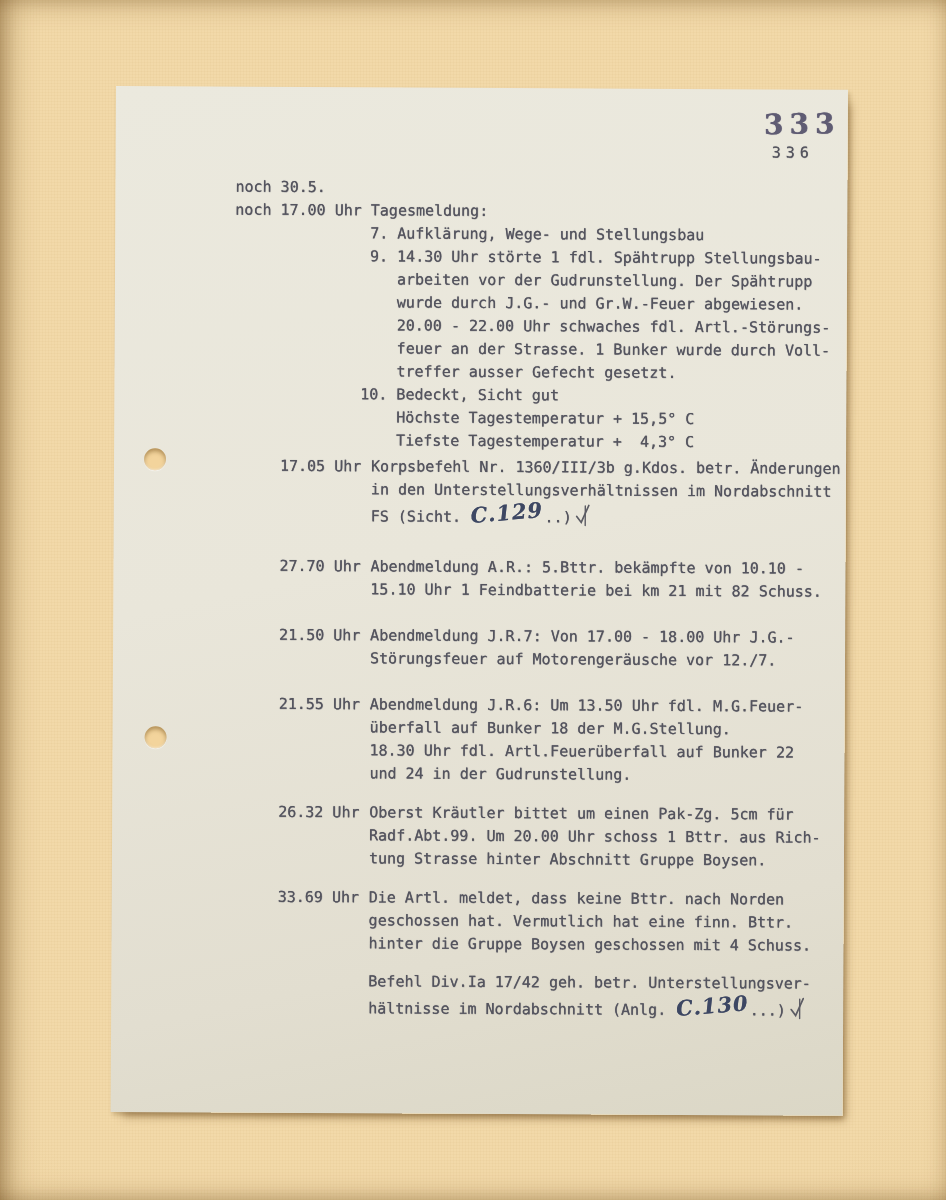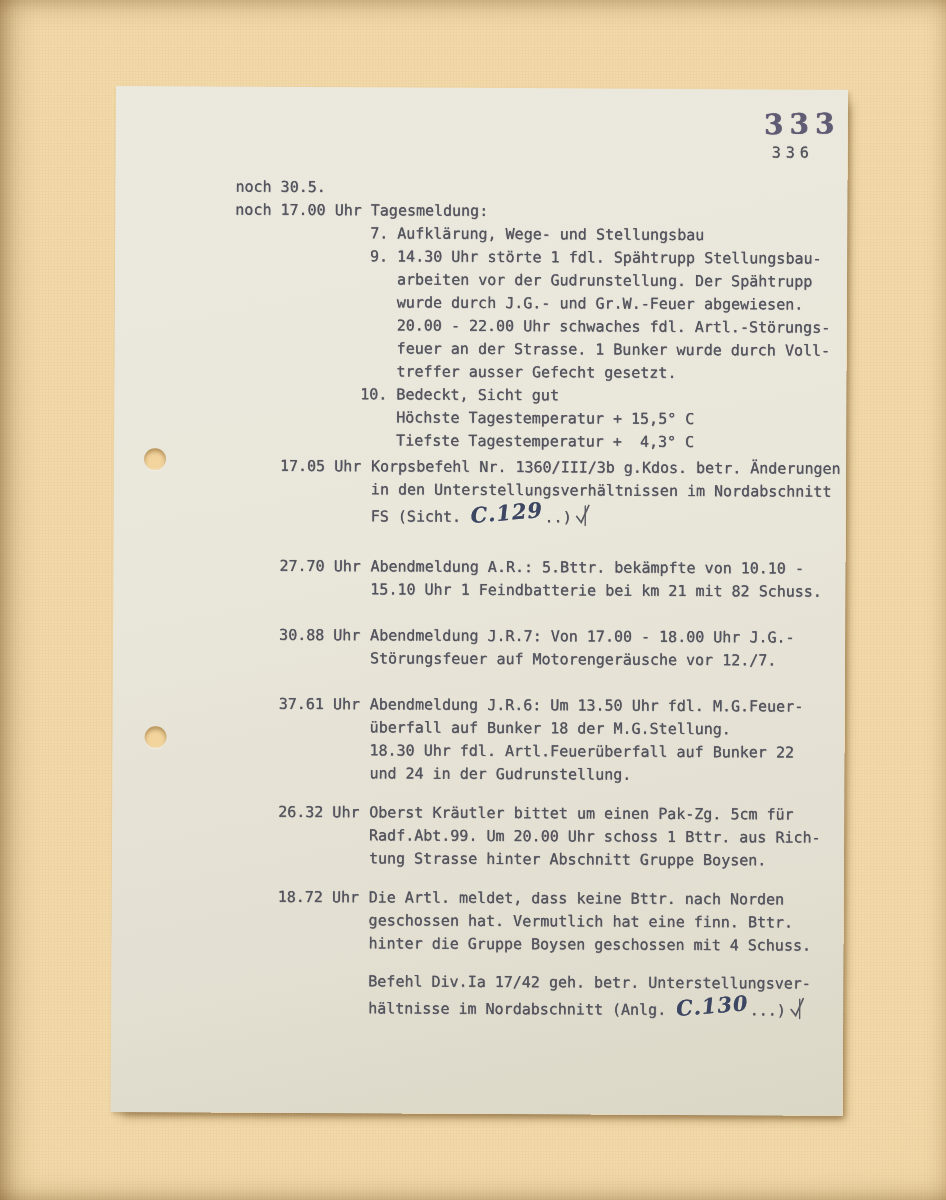--- a/index.html
+++ b/index.html
@@ -145,39 +145,39 @@
               <path d="M2 14 L6.5 20 L14 3" fill="none" stroke="#5c5c64" stroke-width="1.7" stroke-linecap="round"></path>
               <path d="M10.5 3.5 L10.5 23" fill="none" stroke="#5c5c64" stroke-width="1.4" stroke-linecap="round"></path>
             </svg></span></div>
       </div>
       <div class="entry">
         <span class="time">27.70 Uhr</span>
         <div class="line">Abendmeldung A.R.: 5.Bttr. bekämpfte von 10.10 -</div>
         <div class="line">15.10 Uhr 1 Feindbatterie bei km 21 mit 82 Schuss.</div>
       </div>
       <div class="entry">
-        <span class="time">30.88 Uhr</span>
+        <span class="time">21.50 Uhr</span>
         <div class="line">Abendmeldung J.R.7: Von 17.00 - 18.00 Uhr J.G.-</div>
         <div class="line">Störungsfeuer auf Motorengeräusche vor 12./7.</div>
       </div>
       <div class="entry">
-        <span class="time">37.61 Uhr</span>
+        <span class="time">21.55 Uhr</span>
         <div class="line">Abendmeldung J.R.6: Um 13.50 Uhr fdl. M.G.Feuer-</div>
         <div class="line">überfall auf Bunker 18 der M.G.Stellung.</div>
         <div class="line">18.30 Uhr fdl. Artl.Feuerüberfall auf Bunker 22</div>
         <div class="line">und 24 in der Gudrunstellung.</div>
       </div>
       <div class="entry">
         <span class="time">26.32 Uhr</span>
         <div class="line">Oberst Kräutler bittet um einen Pak-Zg. 5cm für</div>
         <div class="line">Radf.Abt.99. Um 20.00 Uhr schoss 1 Bttr. aus Rich-</div>
         <div class="line">tung Strasse hinter Abschnitt Gruppe Boysen.</div>
       </div>
       <div class="entry">
-        <span class="time">18.72 Uhr</span>
+        <span class="time">33.69 Uhr</span>
         <div class="line">Die Artl. meldet, dass keine Bttr. nach Norden</div>
         <div class="line">geschossen hat. Vermutlich hat eine finn. Bttr.</div>
         <div class="line">hinter die Gruppe Boysen geschossen mit 4 Schuss.</div>
       </div>
       <div class="entry">
         <span class="time"></span>
         <div class="line">Befehl Div.Ia 17/42 geh. betr. Unterstellungsver-</div>
         <div class="line"><span>hältnisse im Nordabschnitt (Anlg. </span><span class="hand">C.130</span><span>...)</span><span class="mark"><svg width="17" height="26" viewBox="0 0 17 26">
               <path d="M2 14 L6.5 20 L14 3" fill="none" stroke="#5c5c64" stroke-width="1.7" stroke-linecap="round"></path>
               <path d="M10.5 3.5 L10.5 23" fill="none" stroke="#5c5c64" stroke-width="1.4" stroke-linecap="round"></path>

